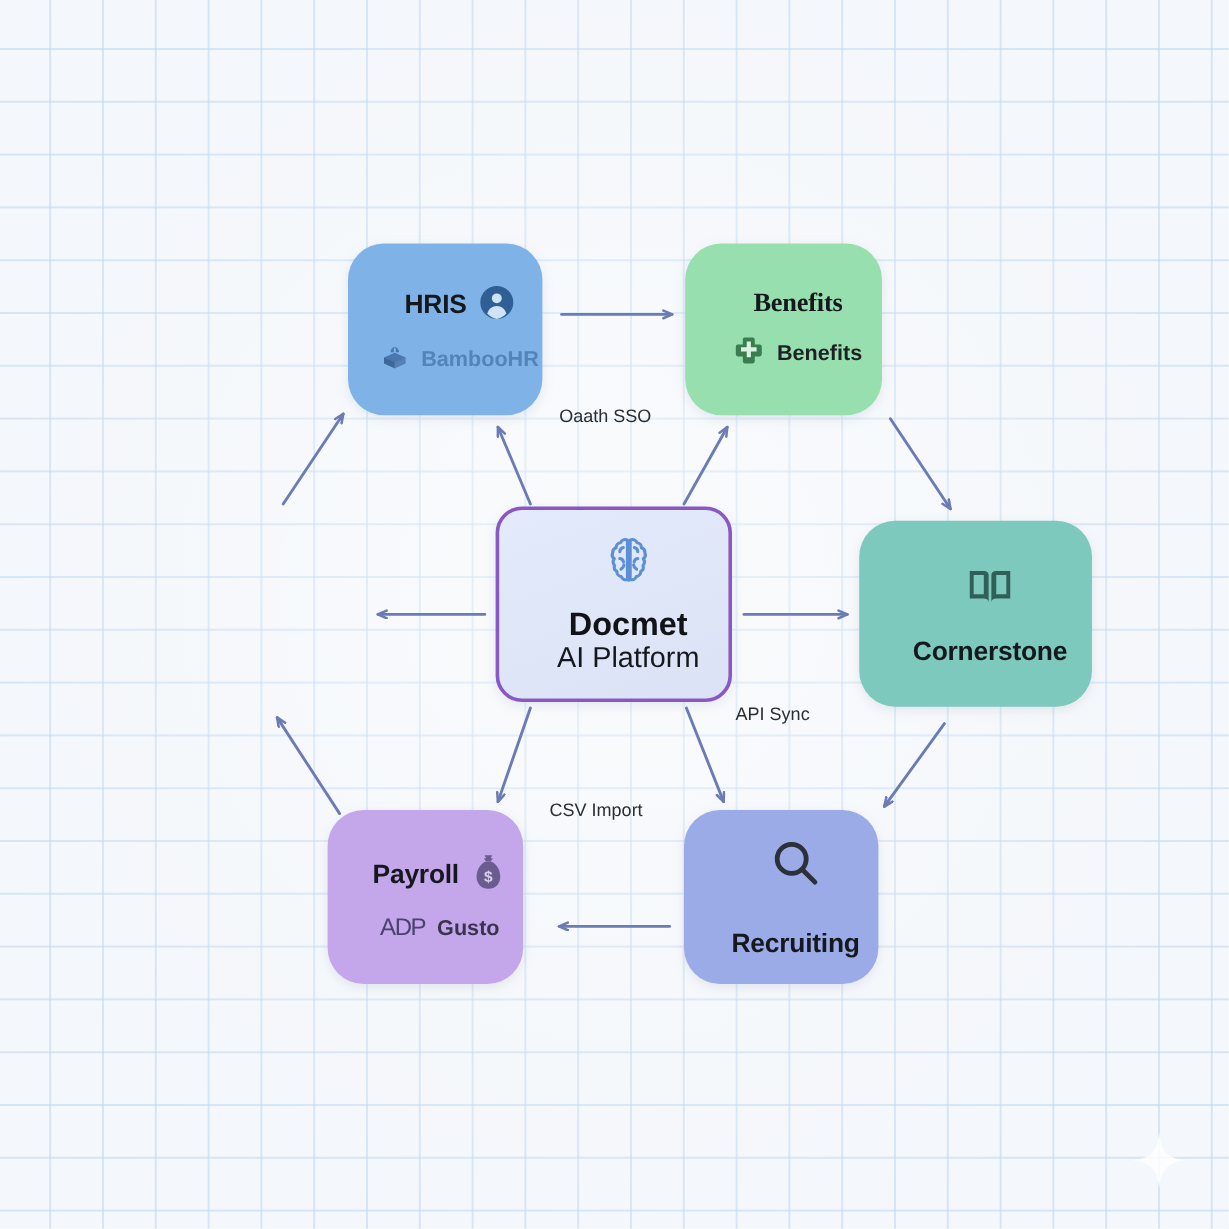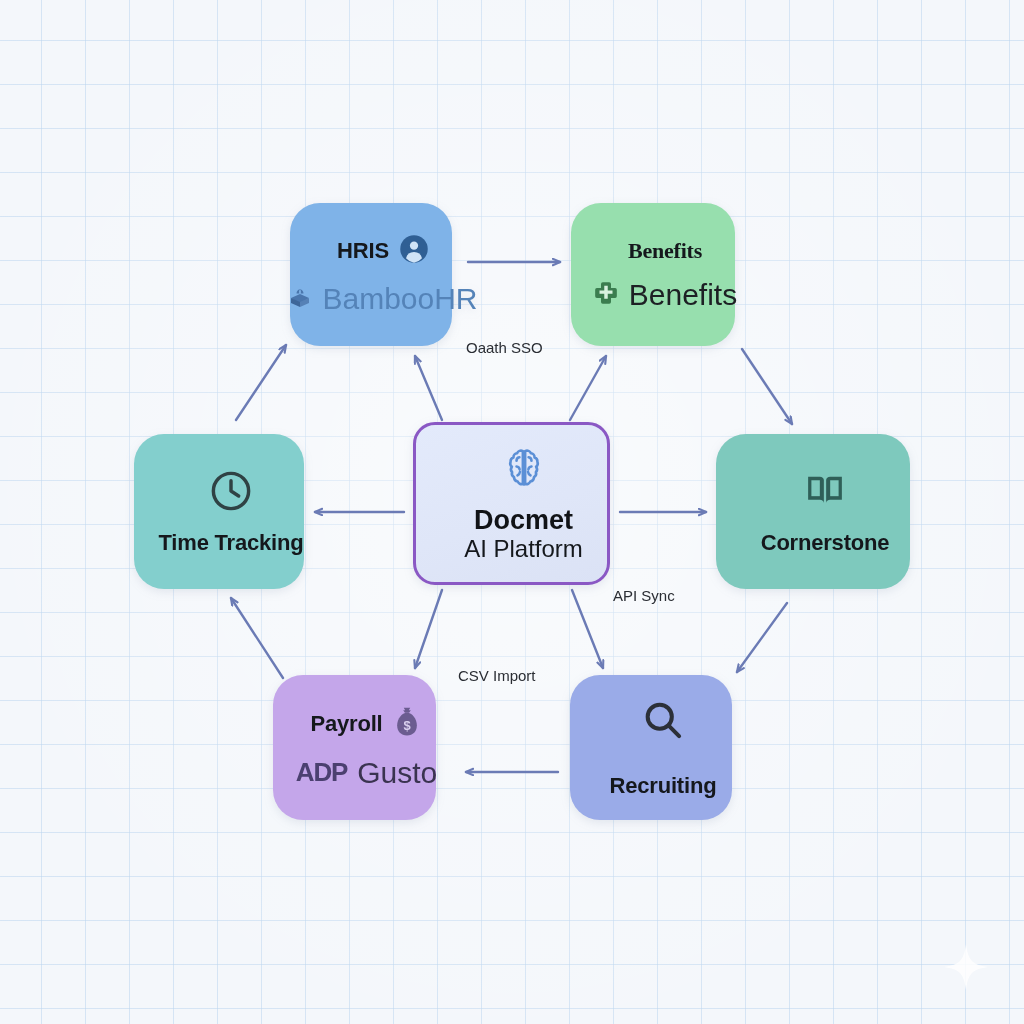--- a/index.html
+++ b/index.html
@@ -62,28 +62,28 @@
 
   .node-title {
     font-size: 22px;
     font-weight: bold;
     color: #15181c;
     letter-spacing: -0.2px;
     white-space: nowrap;
   }
 
   .node-sub {
-    font-size: 30px;
+    font-size: 18px;
+    font-weight: bold;
+    white-space: nowrap;
+  }
+
+  .brand-strong {
+    font-size: 20px;
     font-weight: normal;
-    white-space: nowrap;
-  }
-
-  .brand-strong {
-    font-size: 26px;
-    font-weight: bold;
     white-space: nowrap;
   }
 
   
   #node-hris {
     left: 290px; top: 203px; width: 162px; height: 143px;
     background: #7fb3e8;
   }
   #node-hris .row.r1 { margin-bottom: 14px; }
   #node-hris .node-sub { color: #5483b8; }
@@ -246,29 +246,20 @@
         <path d="M12.6 3.2a2.1 2.1 0 0 1 3 1.1 2.1 2.1 0 0 1 1.9 2.2 2.2 2.2 0 0 1 1.5 2.2 2.2 2.2 0 0 1-.7 2.6 2.3 2.3 0 0 1-.1 2.9 2.2 2.2 0 0 1-1 2.6 2.2 2.2 0 0 1-1.9 2.2 2.1 2.1 0 0 1-2.7 1.3z"></path>
         <path d="M12 3.6v17"></path>
         <path d="M9.6 6.4c-1 .2-1.5.9-1.5 1.8M8.1 11.2c.9.1 1.5.6 1.6 1.5M8.6 15.8c.7-.4 1.2-1 1.3-1.8"></path>
         <path d="M14.4 6.4c1 .2 1.5.9 1.5 1.8M15.9 11.2c-.9.1-1.5.6-1.6 1.5M15.4 15.8c-.7-.4-1.2-1-1.3-1.8"></path>
       </svg>
     </span>
     <span class="center-title">Docmet</span>
     <span class="center-subtitle">AI Platform</span>
   </div>
 
-  <div class="node" id="node-time">
-    <span>
-      <svg width="46" height="46" viewBox="0 0 24 24" fill="none" stroke="#2f4244" stroke-width="1.8" stroke-linecap="round" stroke-linejoin="round" aria-hidden="true">
-        <circle cx="12" cy="12" r="9.2"></circle>
-        <path d="M12 6.6V12l4 2.6"></path>
-      </svg>
-    </span>
-    <span class="node-title">Time Tracking</span>
-  </div>
 
   <div class="node" id="node-corner">
     <span>
       <svg width="46" height="46" viewBox="0 0 24 24" aria-hidden="true">
         <path d="M3.2 4.6h6.1c1.2 0 2.1.7 2.1 1.7v12c0-1-0.9-1.7-2.1-1.7H3.2z" fill="#2f5f58"></path>
         <path d="M20.8 4.6h-6.1c-1.2 0-2.1.7-2.1 1.7v12c0-1 .9-1.7 2.1-1.7h6.1z" fill="#2f5f58"></path>
         <path d="M4.9 6.4h4.4v8.3H4.9z" fill="#7ec9bd"></path>
         <path d="M14.7 6.4h4.4v8.3h-4.4z" fill="#7ec9bd"></path>
       </svg>
     </span>

